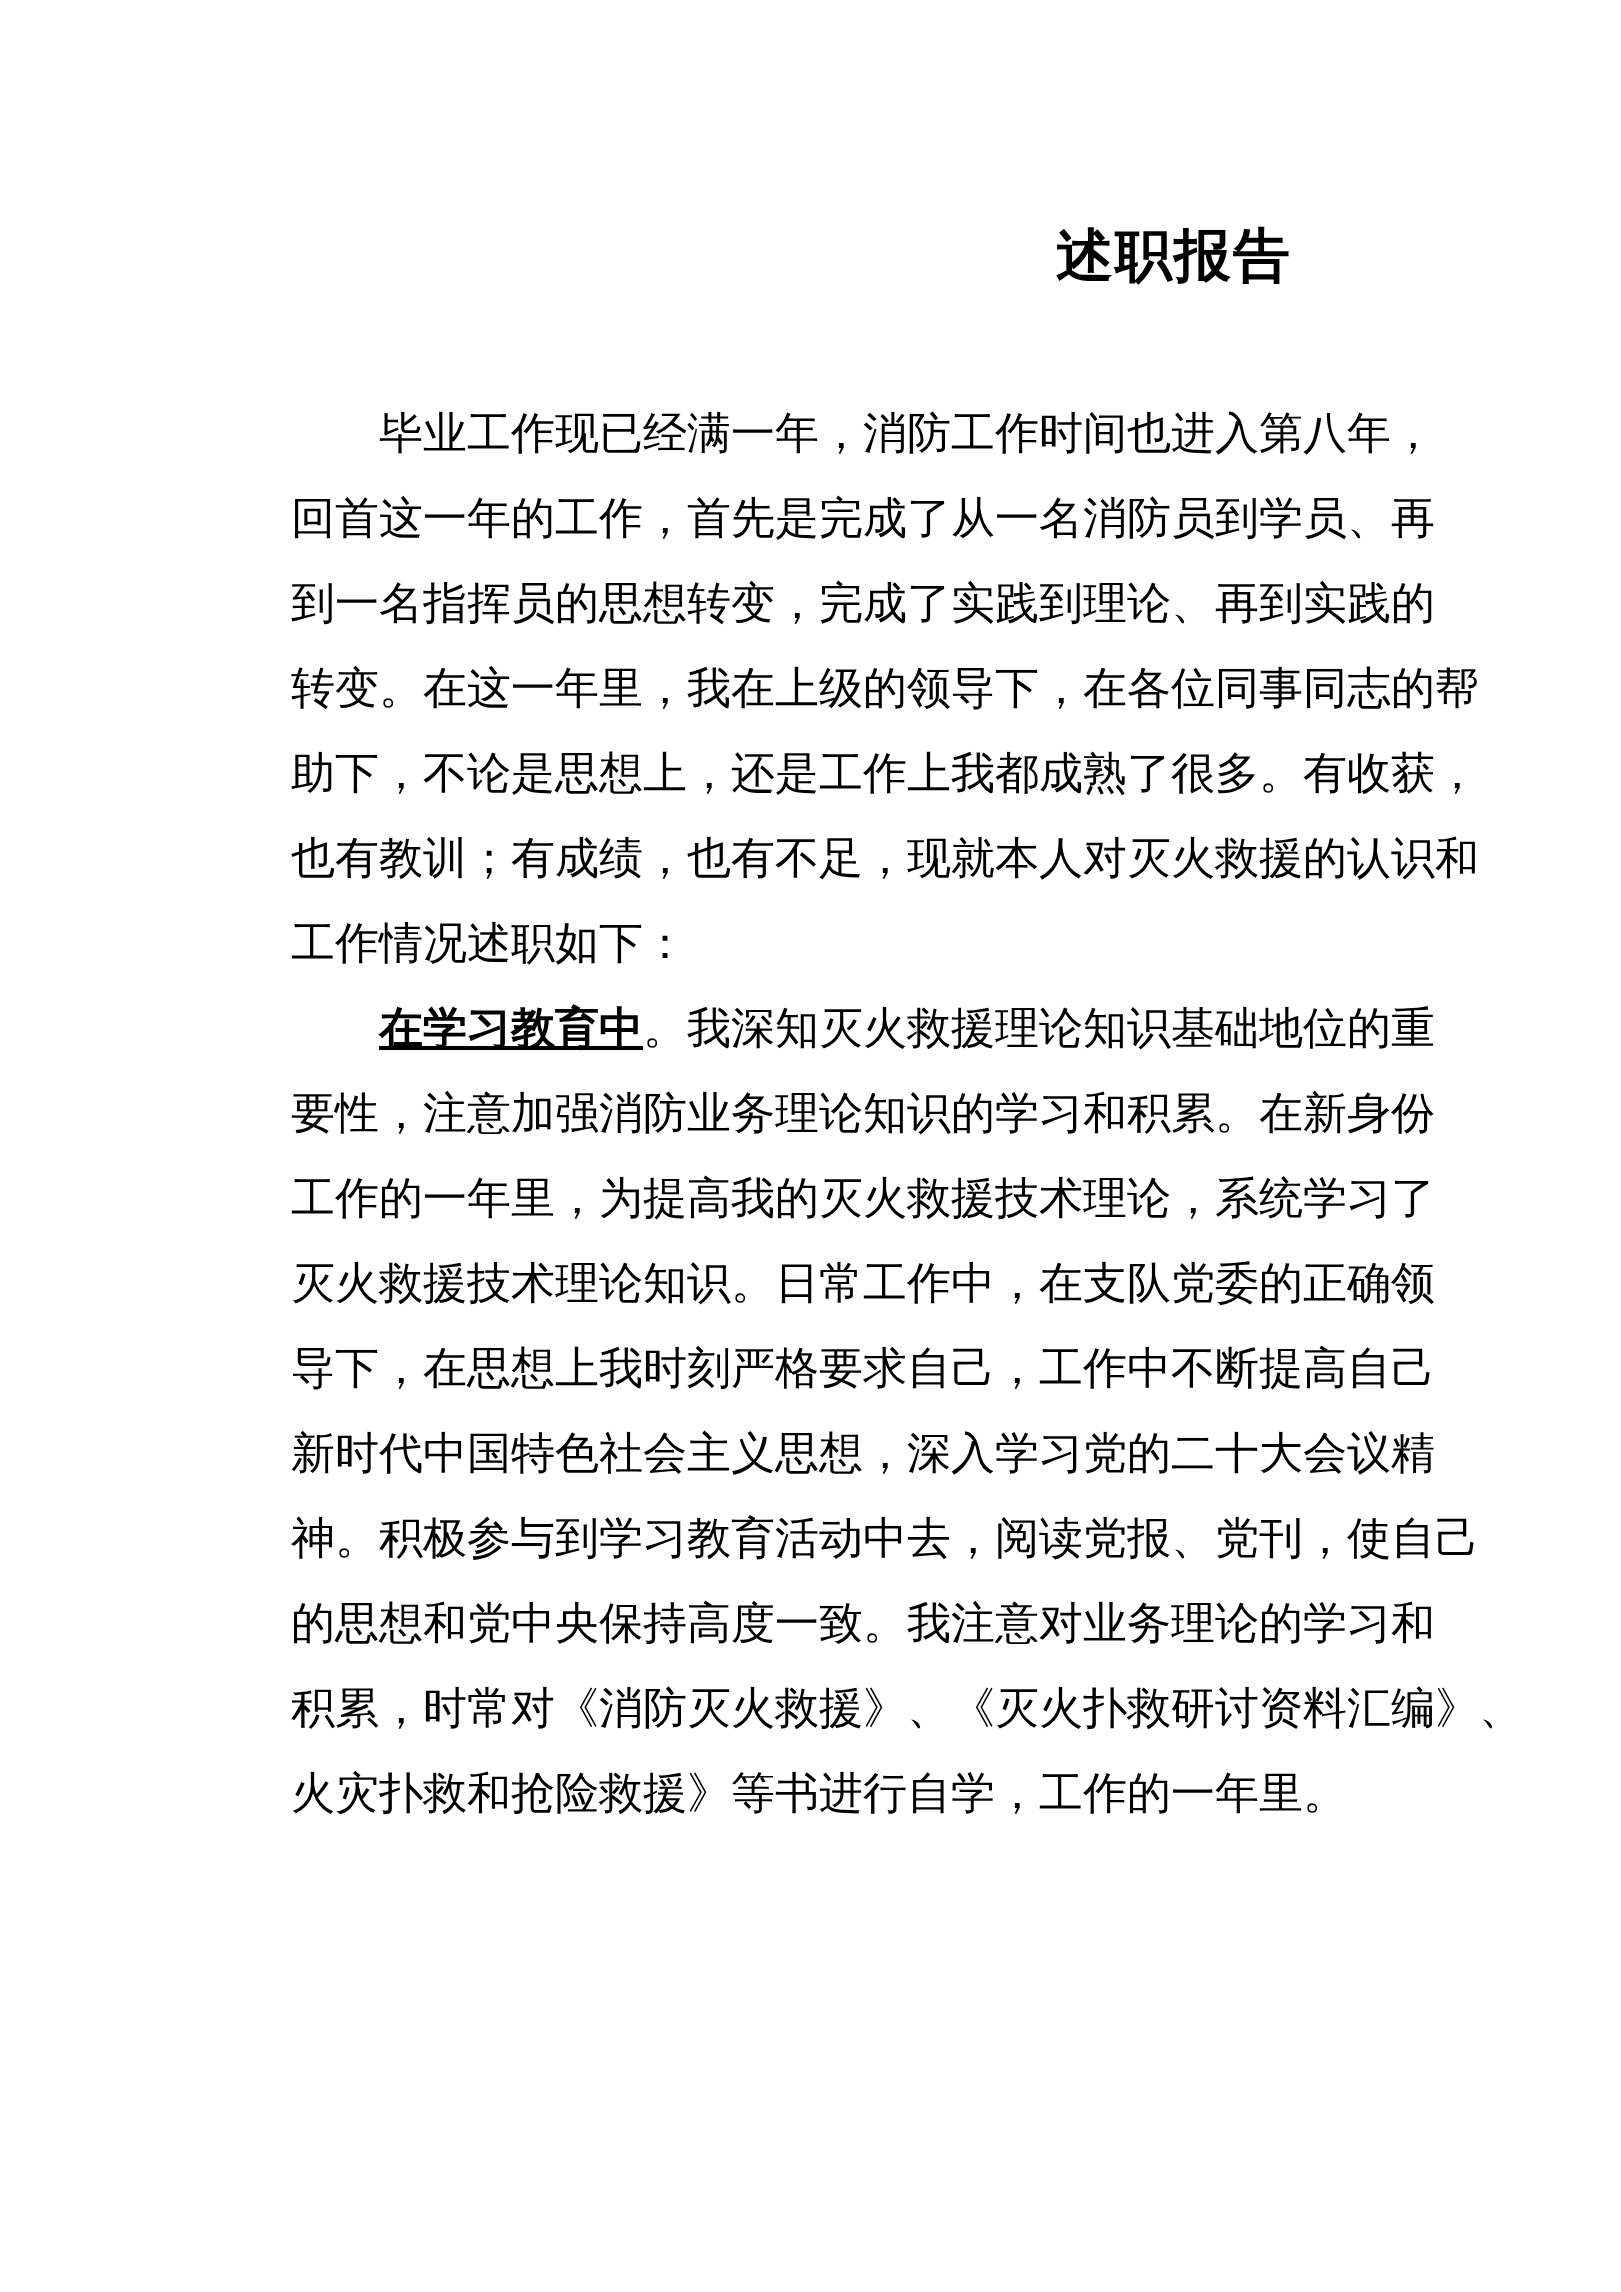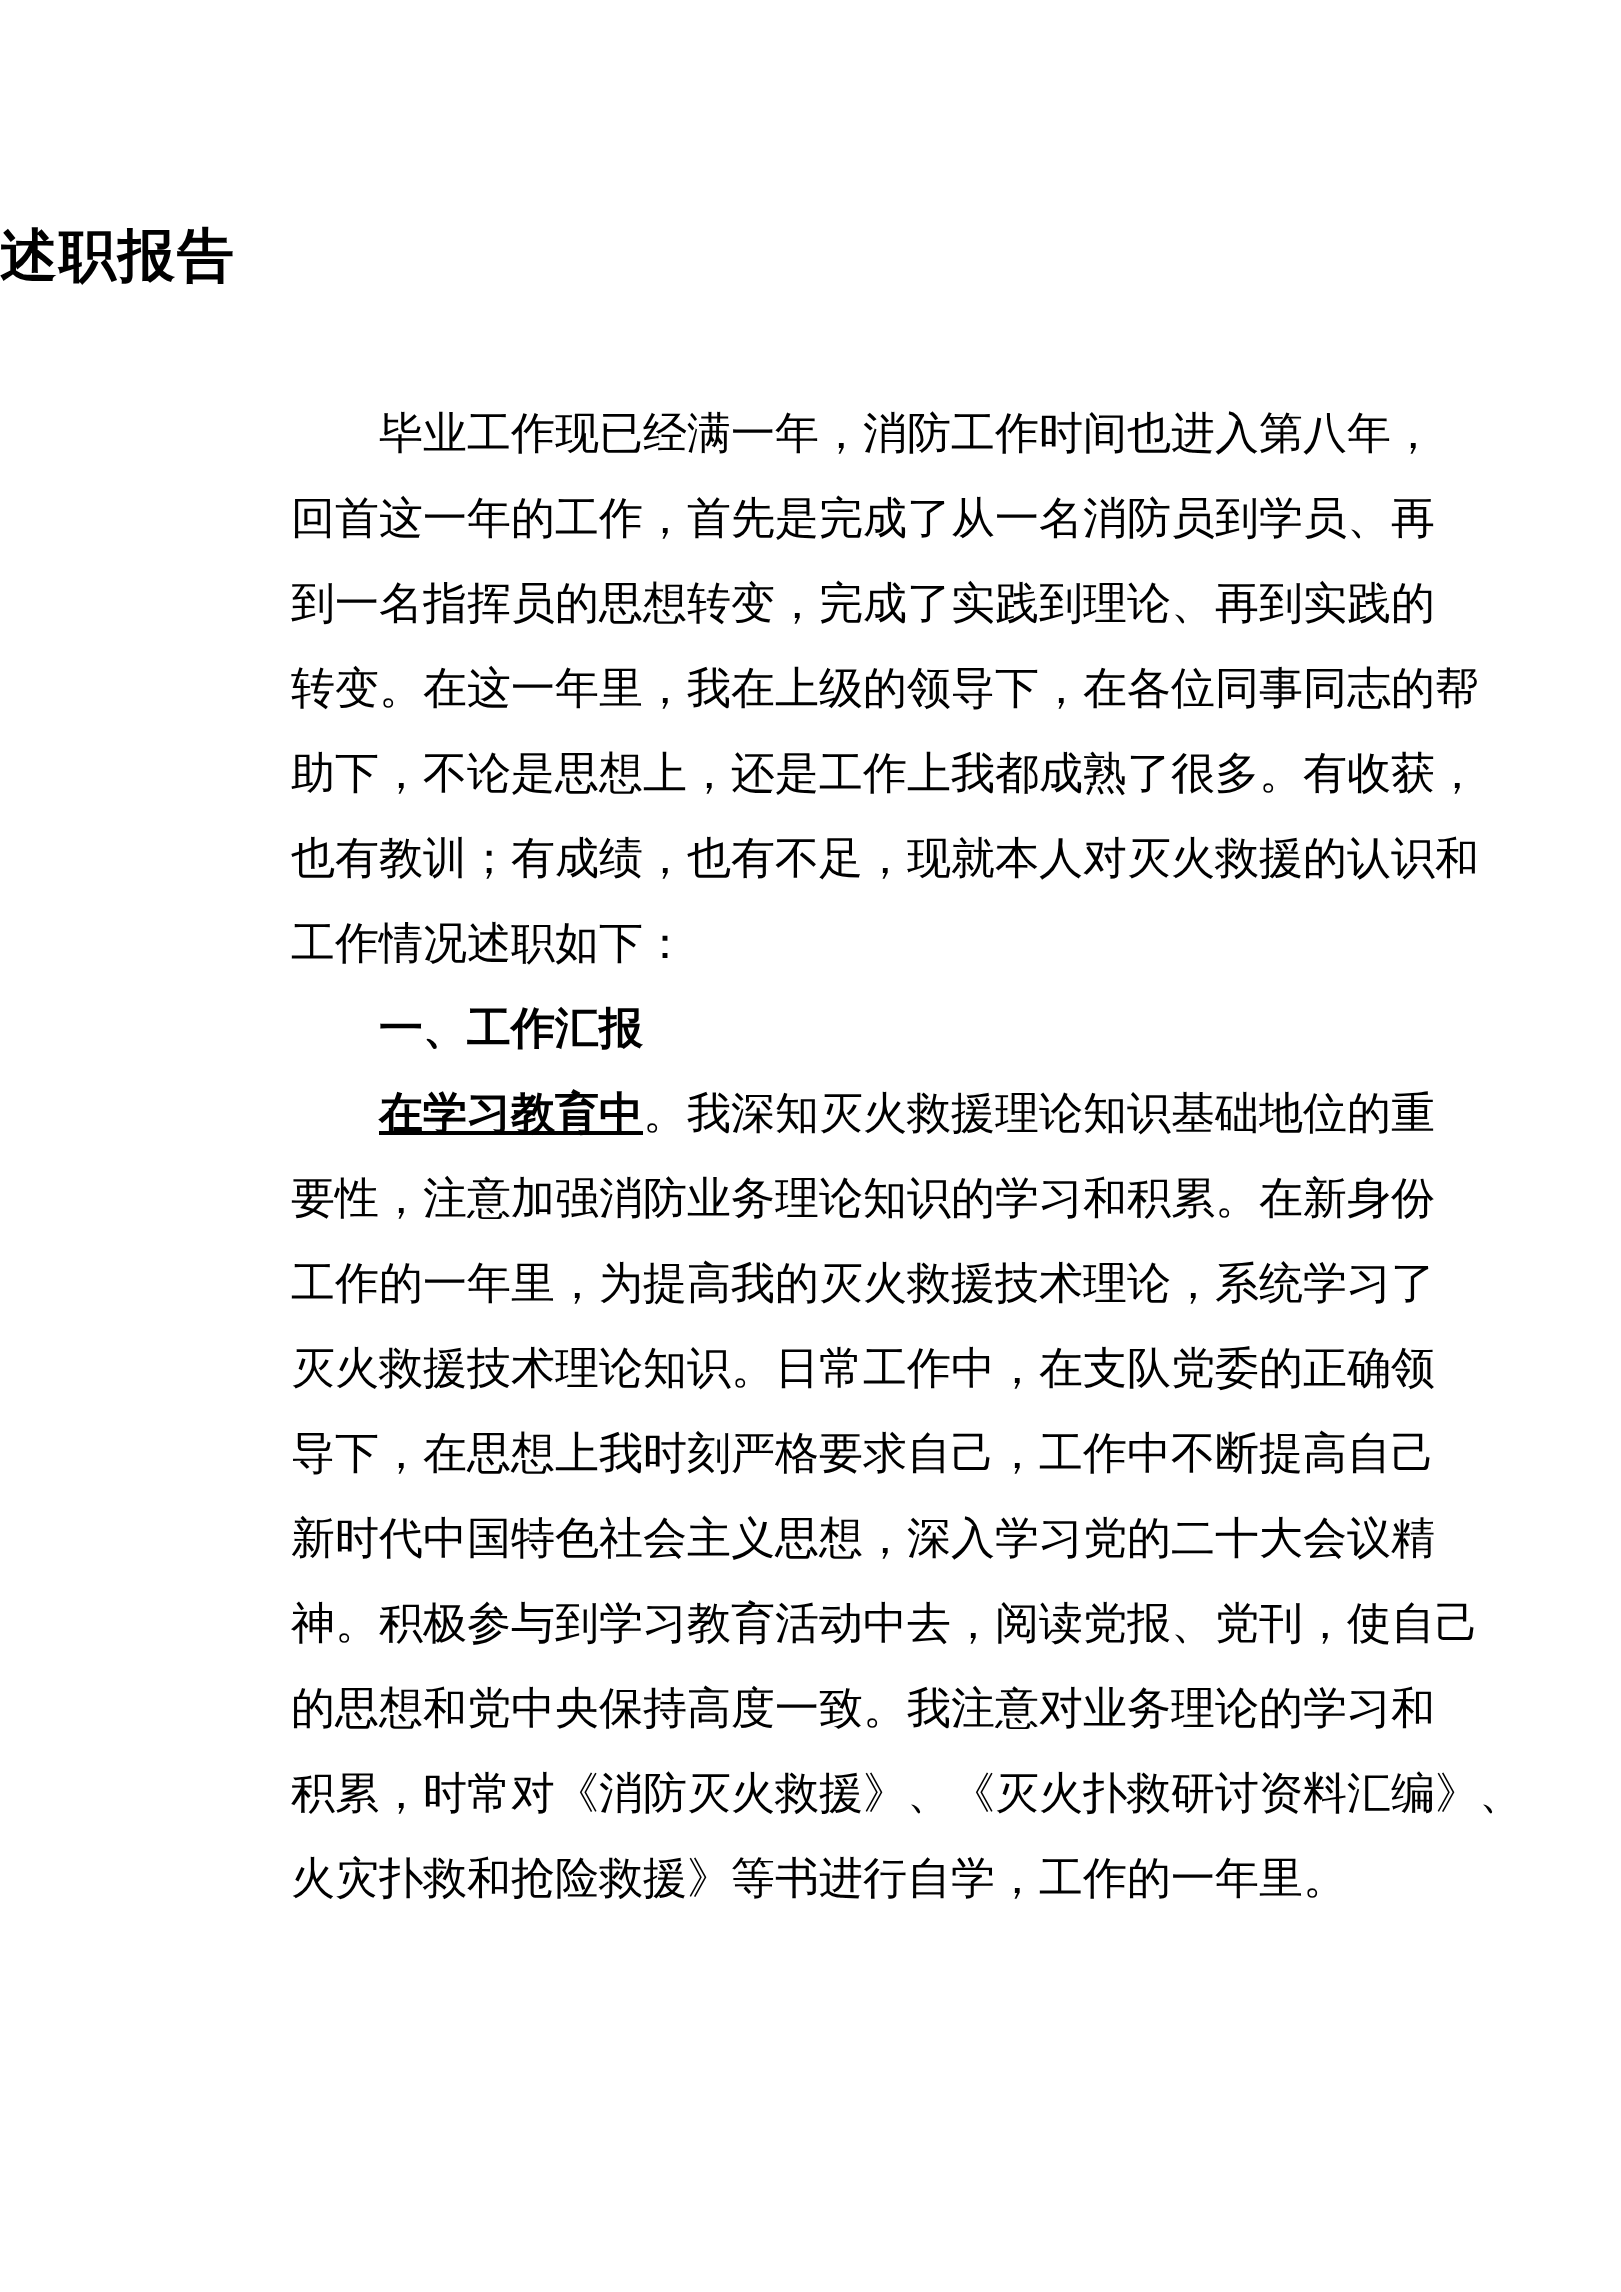--- a/index.html
+++ b/index.html
@@ -20,21 +20,21 @@
       top: 0;
       width: 1621px;
       height: 2293px;
       background: #ffffff;
     }
     .title {
       position: absolute;
       top: 216px;
       left: 0;
       width: 1292px;
-      text-align: left;
+      text-align: right;
       font-family: "DejaVu Serif", "Liberation Serif", serif;
       font-size: 57px;
       font-weight: bold;
       line-height: 78px;
       letter-spacing: 2px;
       margin: 0;
     }
     .body {
       position: absolute;
       top: 390px;
@@ -78,21 +78,20 @@
     <div>
       <span class="line indent">毕业工作现已经满一年，消防工作时间也进入第八年，</span>
       <span class="line">回首这一年的工作，首先是完成了从一名消防员到学员、再</span>
       <span class="line">到一名指挥员的思想转变，完成了实践到理论、再到实践的</span>
       <span class="line">转变。在这一年里，我在上级的领导下，在各位同事同志的帮</span>
       <span class="line">助下，不论是思想上，还是工作上我都成熟了很多。有收获，</span>
       <span class="line">也有教训；有成绩，也有不足，现就本人对灭火救援的认识和</span>
       <span class="line last">工作情况述职如下：</span>
     </div>
 
-    <span class="line last indent heading">一、工作汇报</span>
 
     <div>
       <span class="line indent"><span class="lead">在学习教育中</span><span>。我深知灭火救援理论知识基础地位的重</span></span>
       <span class="line">要性，注意加强消防业务理论知识的学习和积累。在新身份</span>
       <span class="line">工作的一年里，为提高我的灭火救援技术理论，系统学习了</span>
       <span class="line">灭火救援技术理论知识。日常工作中，在支队党委的正确领</span>
       <span class="line">导下，在思想上我时刻严格要求自己，工作中不断提高自己</span>
       <span class="line">新时代中国特色社会主义思想，深入学习党的二十大会议精</span>
       <span class="line">神。积极参与到学习教育活动中去，阅读党报、党刊，使自己</span>
       <span class="line">的思想和党中央保持高度一致。我注意对业务理论的学习和</span>

